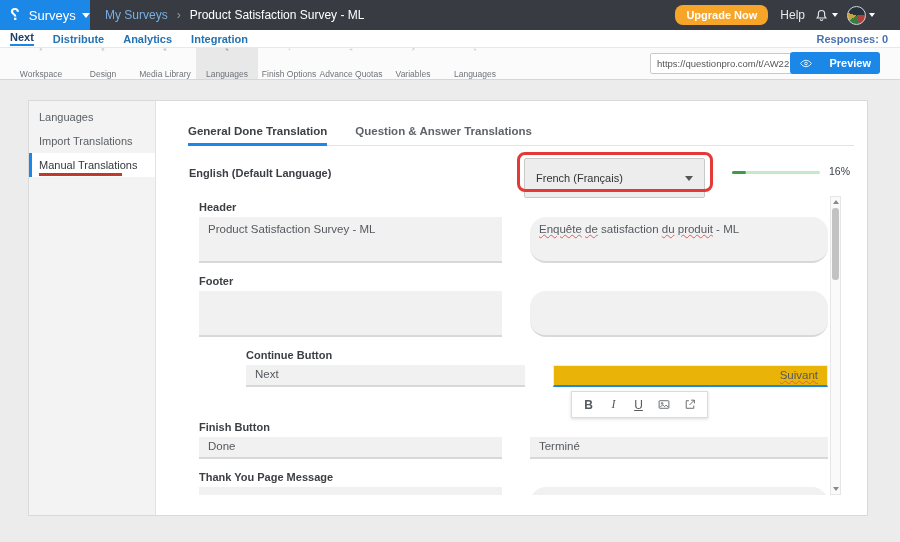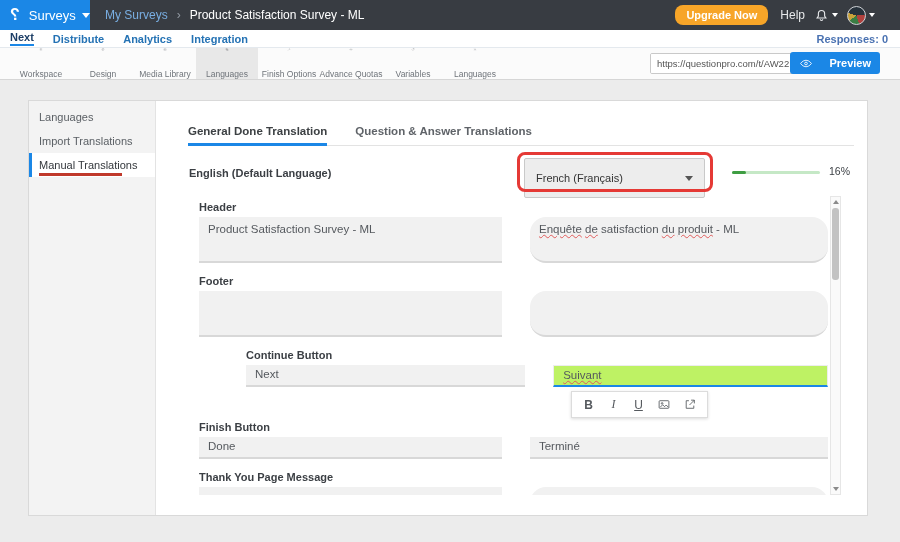--- a/index.html
+++ b/index.html
@@ -66,21 +66,21 @@
   .pct { position:absolute; left:673px; top:64px; font-size:10.5px; color:#3b3f44; }
 
   .scrollarea { position:absolute; left:0; top:95px; width:672px; height:299px; overflow:hidden; padding:5px 0 0 33px; }
   .frow { margin-bottom:12px; position:relative;padding-left:10px; }
   .flabel { font-size:11px; font-weight:bold; color:#3b3f44; height:13px; margin-bottom:3px; }
   .fpair { display:flex; gap:28px; }
   .tbox { width:307px; height:46px; background:#f1f1f1; border-bottom:2px solid #d8d8d8; padding:6px 9px; font-size:11.5px; color:#55595e; overflow:hidden; }
   .tbox.tgt { width:302px;border-radius:16px; }
   .ibox { width:307px; height:22px; background:#f1f1f1; border-bottom:2px solid #d8d8d8; padding:3px 9px; font-size:11.5px; color:#55595e; overflow:hidden; }
   .ibox.tgt { width:302px; }
-  .ibox.focused { background:#bef264; border:1px solid #ededed; border-bottom:2px solid #1b87e6; }
+  .ibox.focused { background:#eab308; border:1px solid #ededed; border-bottom:2px solid #1b87e6;text-align:right; }
   .misspelled { text-decoration:underline; text-decoration-style:wavy; text-decoration-color:#e05c5c; text-decoration-thickness:1px; }
   .fmtbar { position:absolute; left:335px; top:42px; background:#fff; border:1px solid #dcdcdc; box-shadow:0 1px 3px rgba(0,0,0,.15); display:flex; align-items:center; gap:12px; padding:5px 10px; z-index:5; }
   .fmtbtn { font-size:12px; color:#55595e; cursor:pointer; width:13px; text-align:center; }
   .fmtbtn.i { font-style:italic; font-family:"Liberation Serif","DejaVu Serif",serif; }
   .fmtbtn.u { text-decoration:underline; }
   .fmtbar svg { stroke:#55595e; fill:none; stroke-width:1.6; cursor:pointer; }
   .row-continue { margin-bottom:34px;margin-left:47px; }
 
   .vscroll { position:absolute; left:674px; top:95px; width:11px; height:299px; background:#fafafa; border:1px solid #e6e6e6; }
   .varrow { position:absolute; left:0; width:9px; height:10px; display:flex; align-items:center; justify-content:center; cursor:pointer; }

